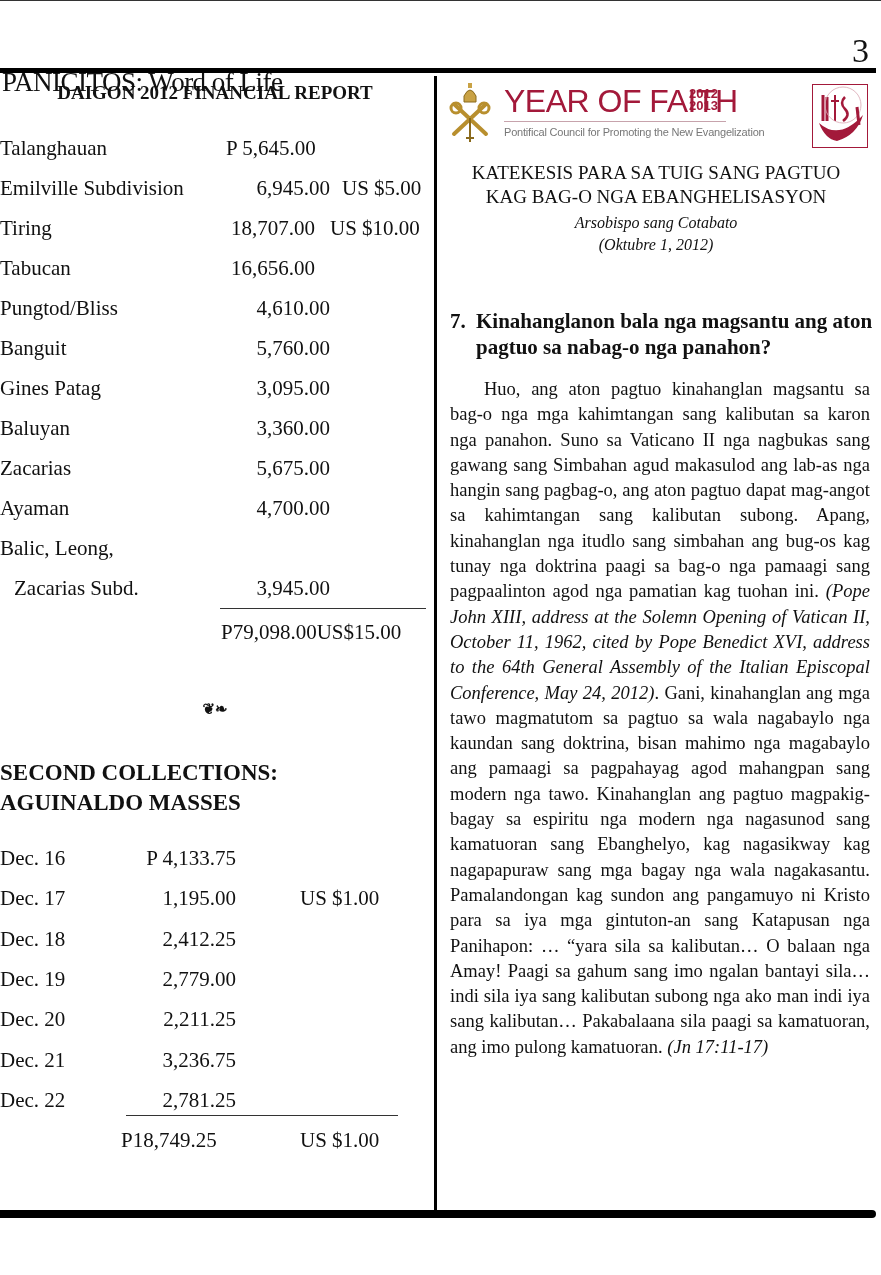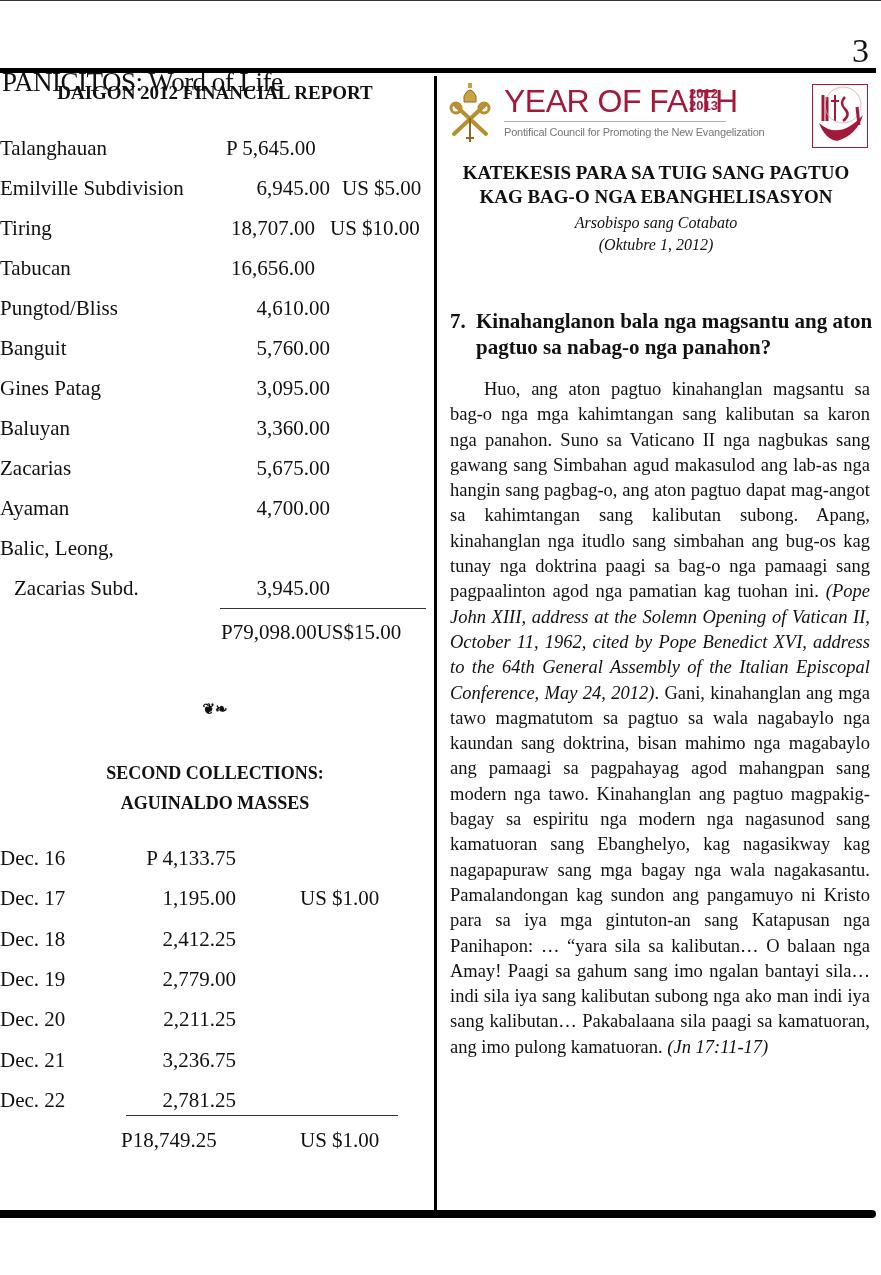--- a/index.html
+++ b/index.html
@@ -19,42 +19,42 @@
   .left { position:absolute; left:0; top:76px; width:432px; }
   .report-title { position:absolute; left:0; top:6px; width:430px; text-align:center;
          font-family:"Liberation Serif", serif; font-weight:bold; font-size:19px; }
   .fin-row { position:absolute; left:0; height:40px; font-family:"Liberation Serif", serif; font-size:21px; white-space:nowrap; }
   .fin-row .name { position:absolute; left:0; }
   .fin-row .php { position:absolute; left:0; width:330px; text-align:right; }
   .fin-row .php.left-p { text-align:left; left:226px; width:auto; }
   .fin-row .usd { position:absolute; left:330px; }
   .sum-line { position:absolute; height:1px; background:#333; }
   .dingbat { position:absolute; left:0; width:430px; text-align:center; top:624px; font-size:15px; font-weight:bold; }
-  .second-title { position:absolute; left:0; top:682px; width:430px; text-align:center;
-         font-family:"Liberation Serif", serif; font-weight:bold; font-size:18px; line-height:30px; }
+  .second-title { position:absolute; left:0; top:682px; width:430px; text-align:left;
+         font-family:"Liberation Serif", serif; font-weight:bold; font-size:23px; line-height:30px; }
   .col-row { position:absolute; left:0; font-family:"Liberation Serif", serif; font-size:21px; white-space:nowrap; }
   .col-row .date { position:absolute; left:0; }
   .col-row .amt { position:absolute; left:0; width:236px; text-align:right; }
   .col-row .usd { position:absolute; left:300px; }
 
   
   .right { position:absolute; left:440px; top:76px; width:432px; }
   .logo-bar { position:absolute; left:8px; top:4px; width:420px; height:70px; }
   .seal { position:absolute; left:0; top:2px; width:44px; height:62px; }
   .yof-text { position:absolute; left:56px; top:4px; font-family:"Liberation Sans", sans-serif;
          color:#a3193a; font-size:32px; letter-spacing:-0.5px; line-height:34px; }
   .yof-years { position:absolute; left:241px; top:8px; font-family:"Liberation Sans", sans-serif;
          color:#a3193a; font-size:13px; line-height:12px; font-weight:bold; }
   .yof-rule { position:absolute; left:56px; top:41px; width:222px; height:1px; background:#c7a3ac; }
   .yof-sub { position:absolute; left:56px; top:46px; font-family:"Liberation Sans", sans-serif;
          color:#777; font-size:11px; letter-spacing:-0.2px; }
   .emblem { position:absolute; left:364px; top:4px; width:54px; height:62px; border:1px solid #a3193a; }
 
   .kat-title { position:absolute; left:0; top:85px; width:432px; text-align:center;
-         font-family:"Liberation Serif", serif; font-weight:bold; font-size:19px; line-height:24px; }
+         font-family:"Liberation Serif", serif; font-weight:normal; font-size:19px; line-height:24px; }
   .kat-sub { position:absolute; left:0; top:136px; width:432px; text-align:center;
          font-family:"Liberation Serif", serif; font-style:italic; font-size:16px; line-height:22px; }
   .question { position:absolute; left:10px; top:232px; width:424px; font-family:"Liberation Serif", serif;
          font-weight:bold; font-size:21px; line-height:26px; }
   .question .num { position:absolute; left:0; top:0; }
   .question .q-text { display:block; margin-left:26px; }
   .body-text { position:absolute; left:10px; top:301px; width:420px; font-family:"Liberation Serif", serif;
          font-size:18.5px; line-height:25.3px; text-align:justify; hyphens:manual; }
   .body-text .indent { display:inline-block; width:34px; }
   .body-text em { font-style:italic; }

